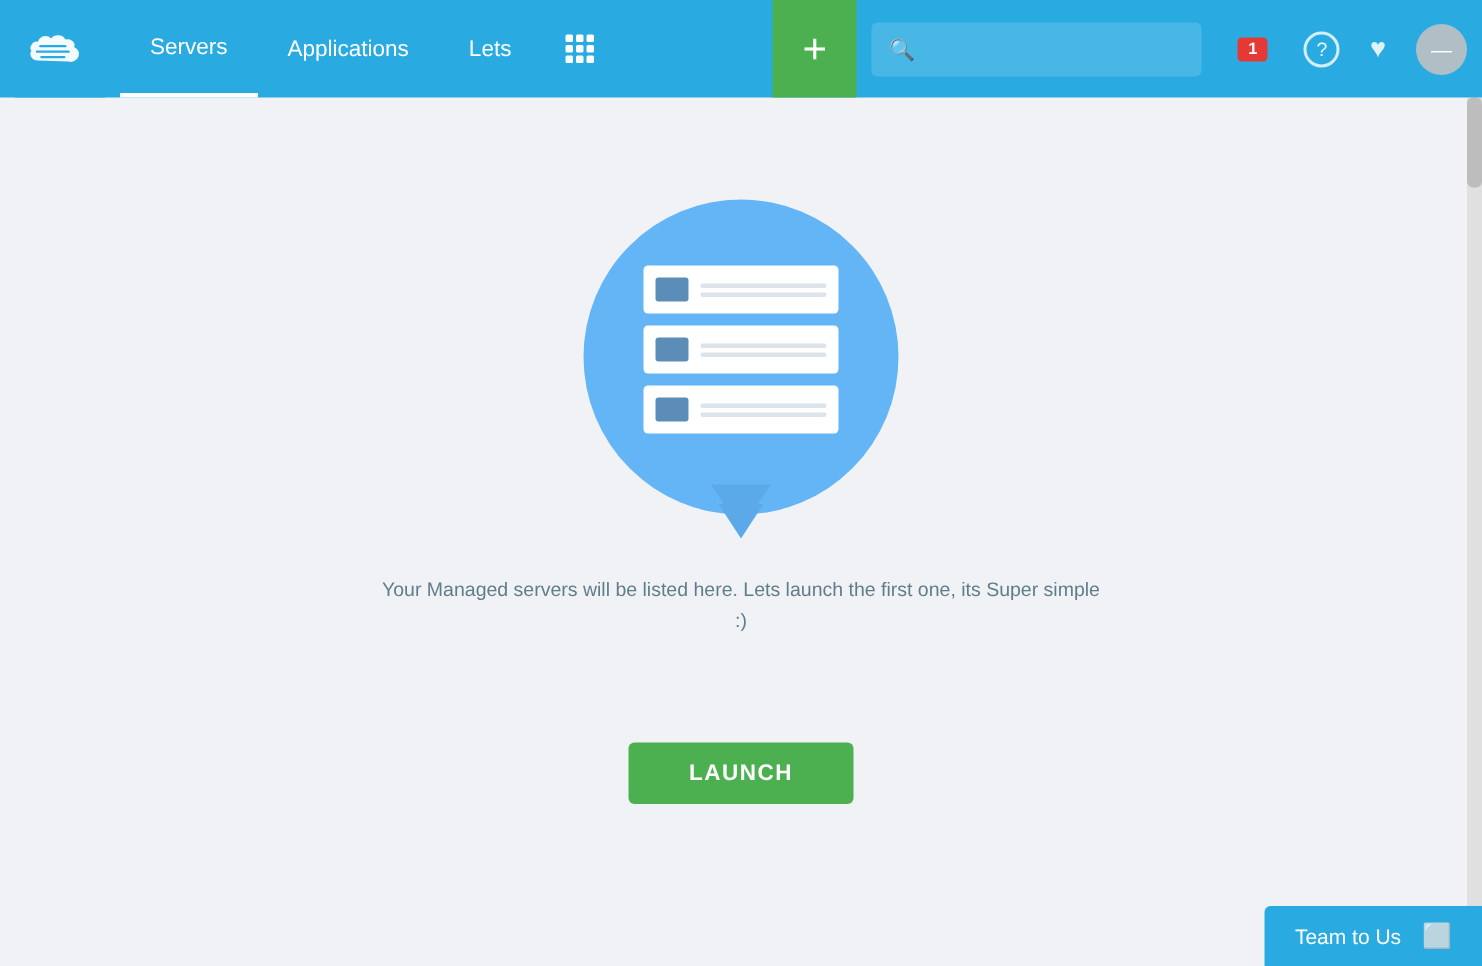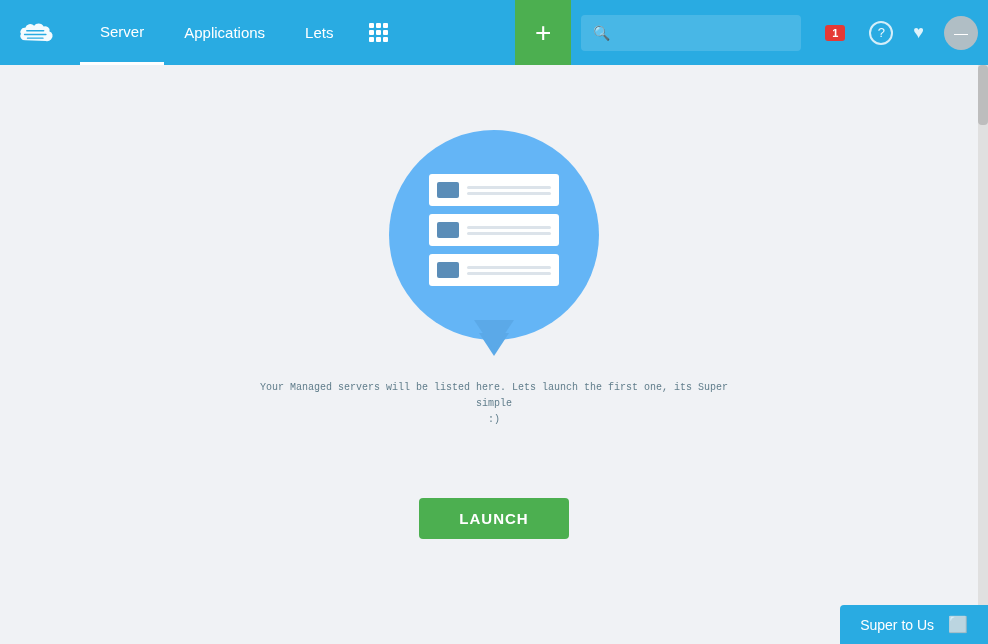--- a/index.html
+++ b/index.html
@@ -184,26 +184,25 @@
     }
     .server-row-line {
       height: 3px;
       background: #dce3ea;
       border-radius: 2px;
     }
 
     
     .empty-text {
       color: #607d8b;
-      font-size: 10px;
+      font-size: 13px;
       text-align: center;
       max-width: 500px;
       line-height: 1.6;
       margin-bottom: 30px;
-      font-family: Liberation Mono, monospace;
     }
 
     
     .launch-btn {
       background: #4caf50;
       color: #fff;
       border: none;
       border-radius: 4px;
       padding: 12px 40px;
       font-size: 15px;
@@ -277,21 +276,21 @@
 
       <path d="M10 28 Q6 28 4 25 Q2 22 4 19 Q2 17 4 14 Q6 10 10 11 Q11 7 15 6 Q19 5 22 8 Q24 5 28 5 Q33 5 35 9 Q38 8 41 10 Q44 12 43 16 Q46 17 47 20 Q48 24 45 27 Q42 30 38 29 Z" fill="white" opacity="0.95"></path>
 
       <line x1="12" y1="15" x2="35" y2="15" stroke="#29abe2" stroke-width="2" stroke-linecap="round"></line>
       <line x1="9" y1="20" x2="38" y2="20" stroke="#29abe2" stroke-width="2" stroke-linecap="round"></line>
       <line x1="13" y1="25" x2="34" y2="25" stroke="#29abe2" stroke-width="2" stroke-linecap="round"></line>
     </svg>
   </div>
 
   <div class="nav-links">
-    <a class="nav-link active">Server</a>
+    <a class="nav-link active">Servers</a>
     <a class="nav-link">Applications</a>
     <a class="nav-link">Lets</a>
     <div class="nav-grid-icon">
       <div class="grid-dots">
         <div class="grid-dot"></div>
           <div class="grid-dot"></div>
           <div class="grid-dot"></div>
         <div class="grid-dot"></div>
           <div class="grid-dot"></div>
           <div class="grid-dot"></div>
@@ -367,15 +366,15 @@
   </p>
 
   <button class="launch-btn">LAUNCH</button>
 </div>
 
 <div class="scrollbar-track">
   <div class="scrollbar-thumb"></div>
 </div>
 
 <div class="talk-to-us">
-  <span>Super to Us</span>
+  <span>Team to Us</span>
   <span class="talk-expand-icon">⬜</span>
 </div>
 
 </body></html>

